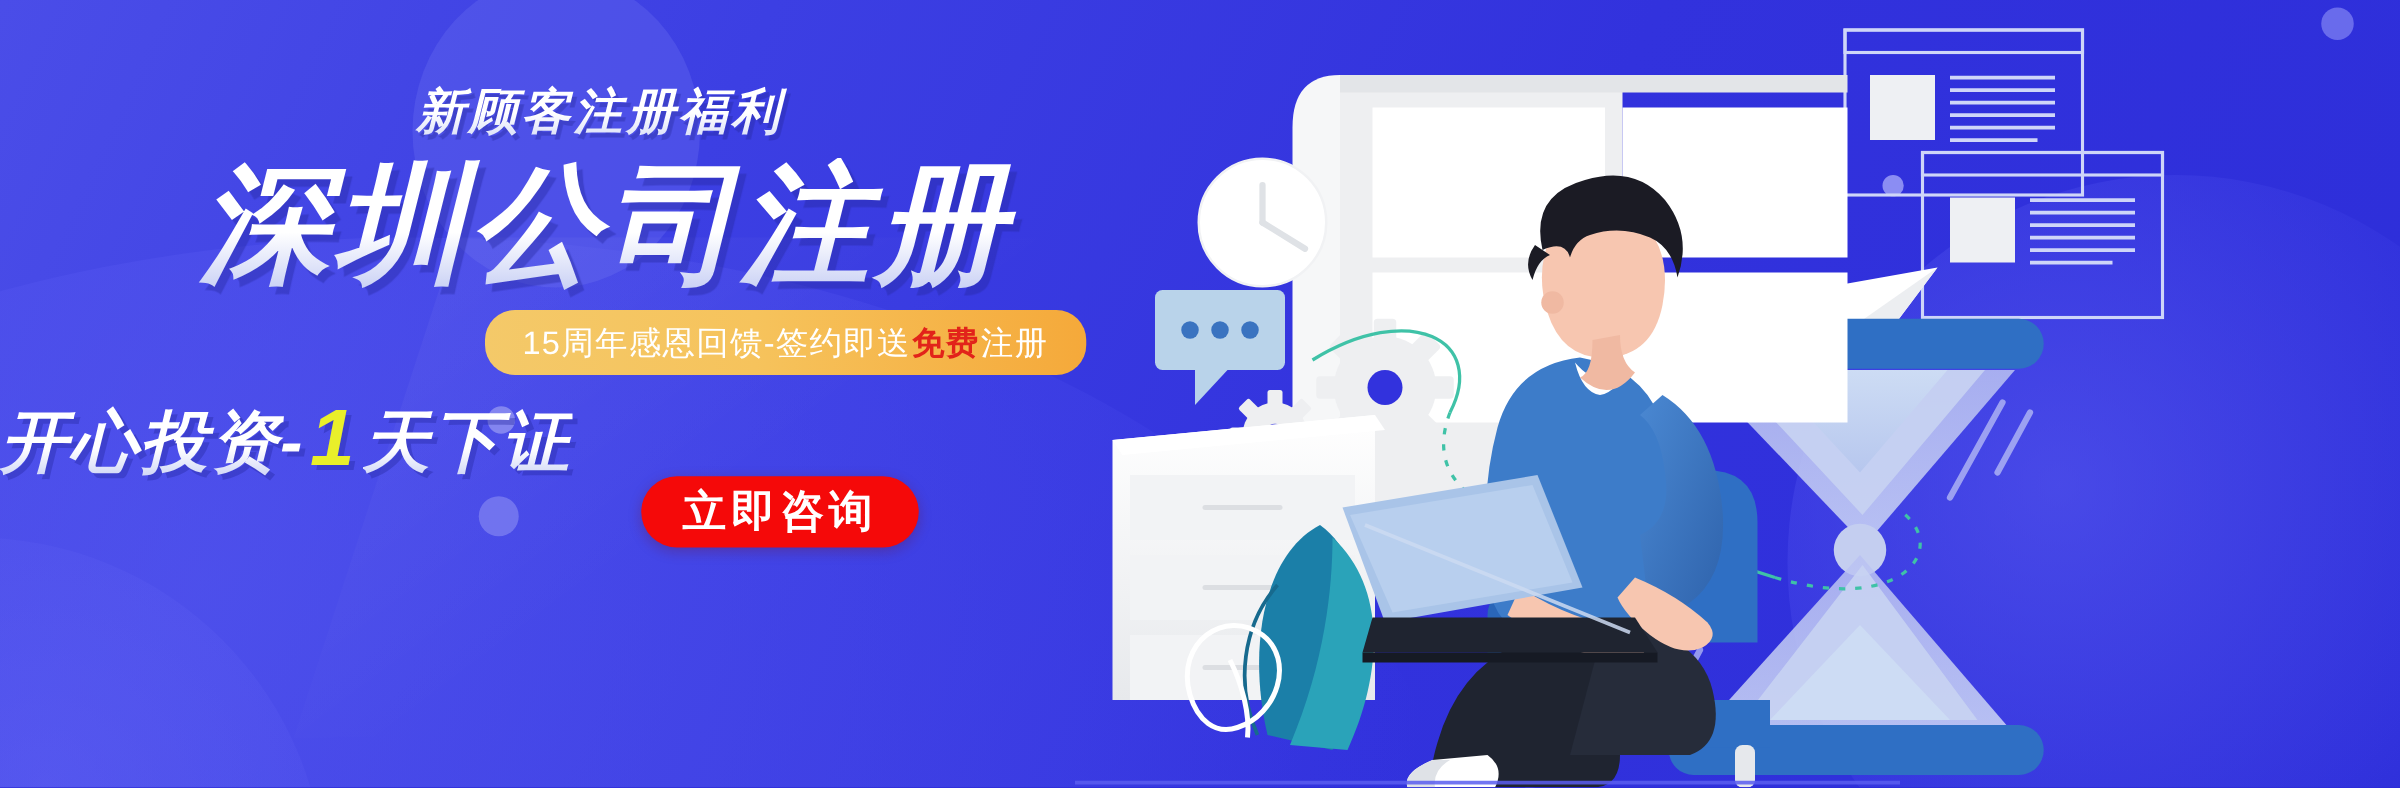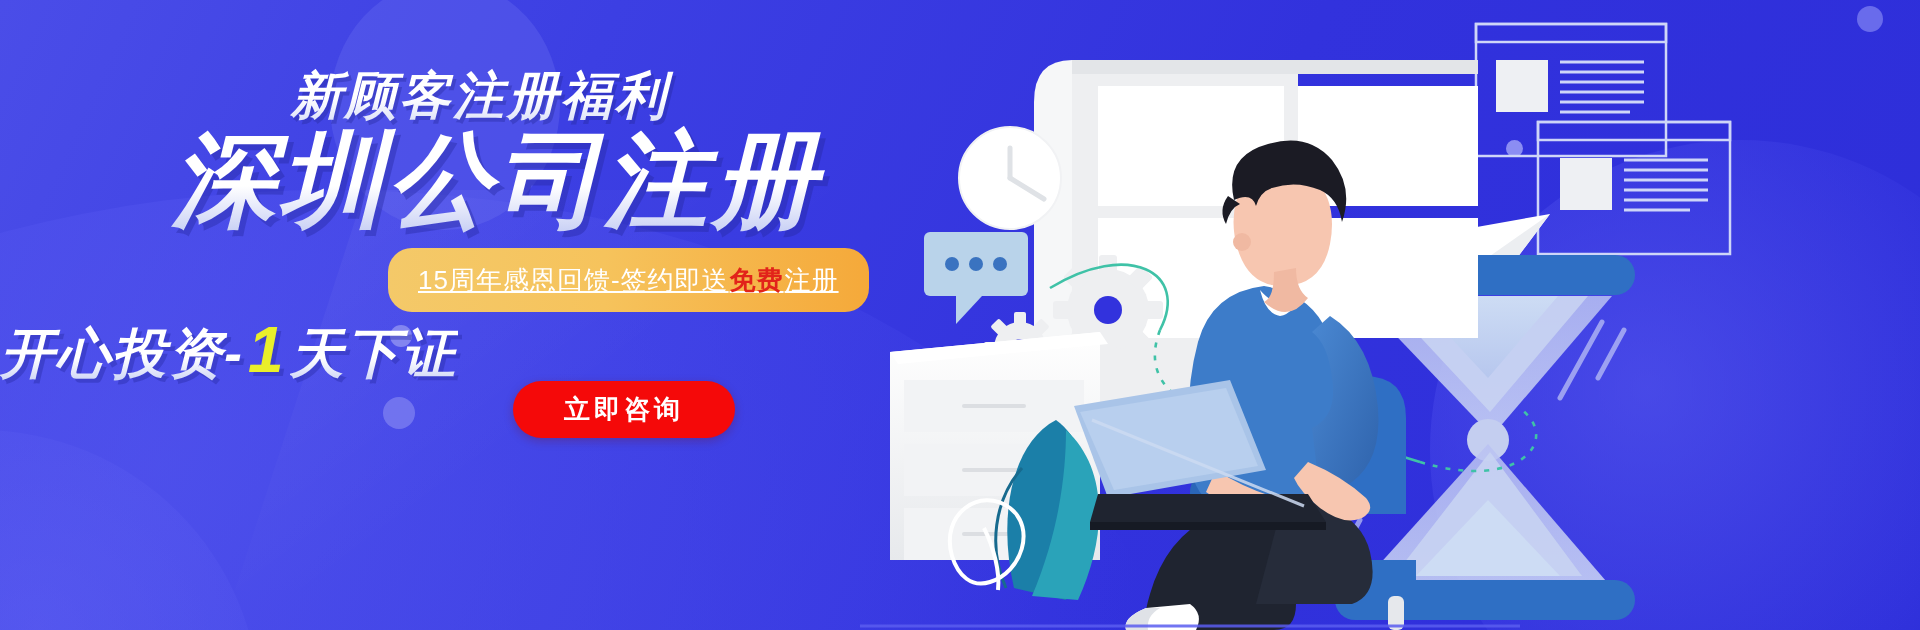--- a/index.html
+++ b/index.html
@@ -45,54 +45,53 @@
     transform:skewX(-18deg);
     pointer-events:none;
   }
 
   
   .copy { position:absolute; left:0; top:0; width:960px; height:630px; }
 
   .eyebrow {
     position:absolute; left:0; top:62px; width:960px;
     text-align:center;
-    font-size:51px; font-weight:bold; font-style:italic;
+    font-size:39px; font-weight:bold; font-style:italic;
     letter-spacing:3px;
     color:#ffffff;
     background:linear-gradient(180deg,#ffffff 0%,#ffffff 52%,#cfd6f6 100%);
     -webkit-background-clip:text; background-clip:text;
     -webkit-text-fill-color:transparent;
     text-shadow:none;
     filter:drop-shadow(3px 4px 0 rgba(35,36,150,.35));
     white-space:nowrap;
   }
 
   .headline {
-    position:absolute; left:16px; top:126px; width:960px;
+    position:absolute; left:4px; top:126px; width:960px;
     text-align:center;
     font-size:104px; font-weight:bold; font-style:italic;
     letter-spacing:4px;
     line-height:1.05;
     background:linear-gradient(180deg,#ffffff 0%,#ffffff 55%,#c5cdf4 100%);
     -webkit-background-clip:text; background-clip:text;
     -webkit-text-fill-color:transparent;
     filter:drop-shadow(5px 6px 0 rgba(38,39,160,.40));
     white-space:nowrap;
   }
 
   
   .pill {
     position:absolute; left:388px; top:248px;
-    height:64px; padding:0 30px;
+    height:52px; padding:0 30px;
     display:flex; align-items:center; justify-content:center;
     border-radius:24px;
     background:linear-gradient(90deg,#f4c969 0%,#f6c35c 45%,#f5a93a 100%);
     font-size:26px; color:#ffffff; letter-spacing:1px;
     white-space:nowrap;
-    text-decoration:underline;
   }
   .pill .hl { color:#e2231a; font-weight:bold; margin:0 1px; }
 
   .subline {
     position:absolute; left:0; top:313px; width:960px;
     text-align:left;
     font-size:54px; font-weight:bold; font-style:italic;
     letter-spacing:2px;
     white-space:nowrap;
   }
@@ -108,21 +107,21 @@
     font-size:64px;
     padding:0 4px;
   }
 
   .cta {
     position:absolute; left:513px; top:381px;
     width:222px; height:57px;
     border:0; border-radius:29px;
     background:#f50909;
     color:#ffffff;
-    font-size:26px; font-weight:bold; letter-spacing:4px;
+    font-size:35px; font-weight:bold; letter-spacing:4px;
     font-family:"Liberation Sans","DejaVu Sans",sans-serif;
     cursor:pointer;
     box-shadow:0 3px 10px rgba(120,10,10,.28);
   }
 
   
   .art { position:absolute; left:860px; top:0; width:1060px; height:630px; }
   .art svg { display:block; }
 </style>
 </head>

